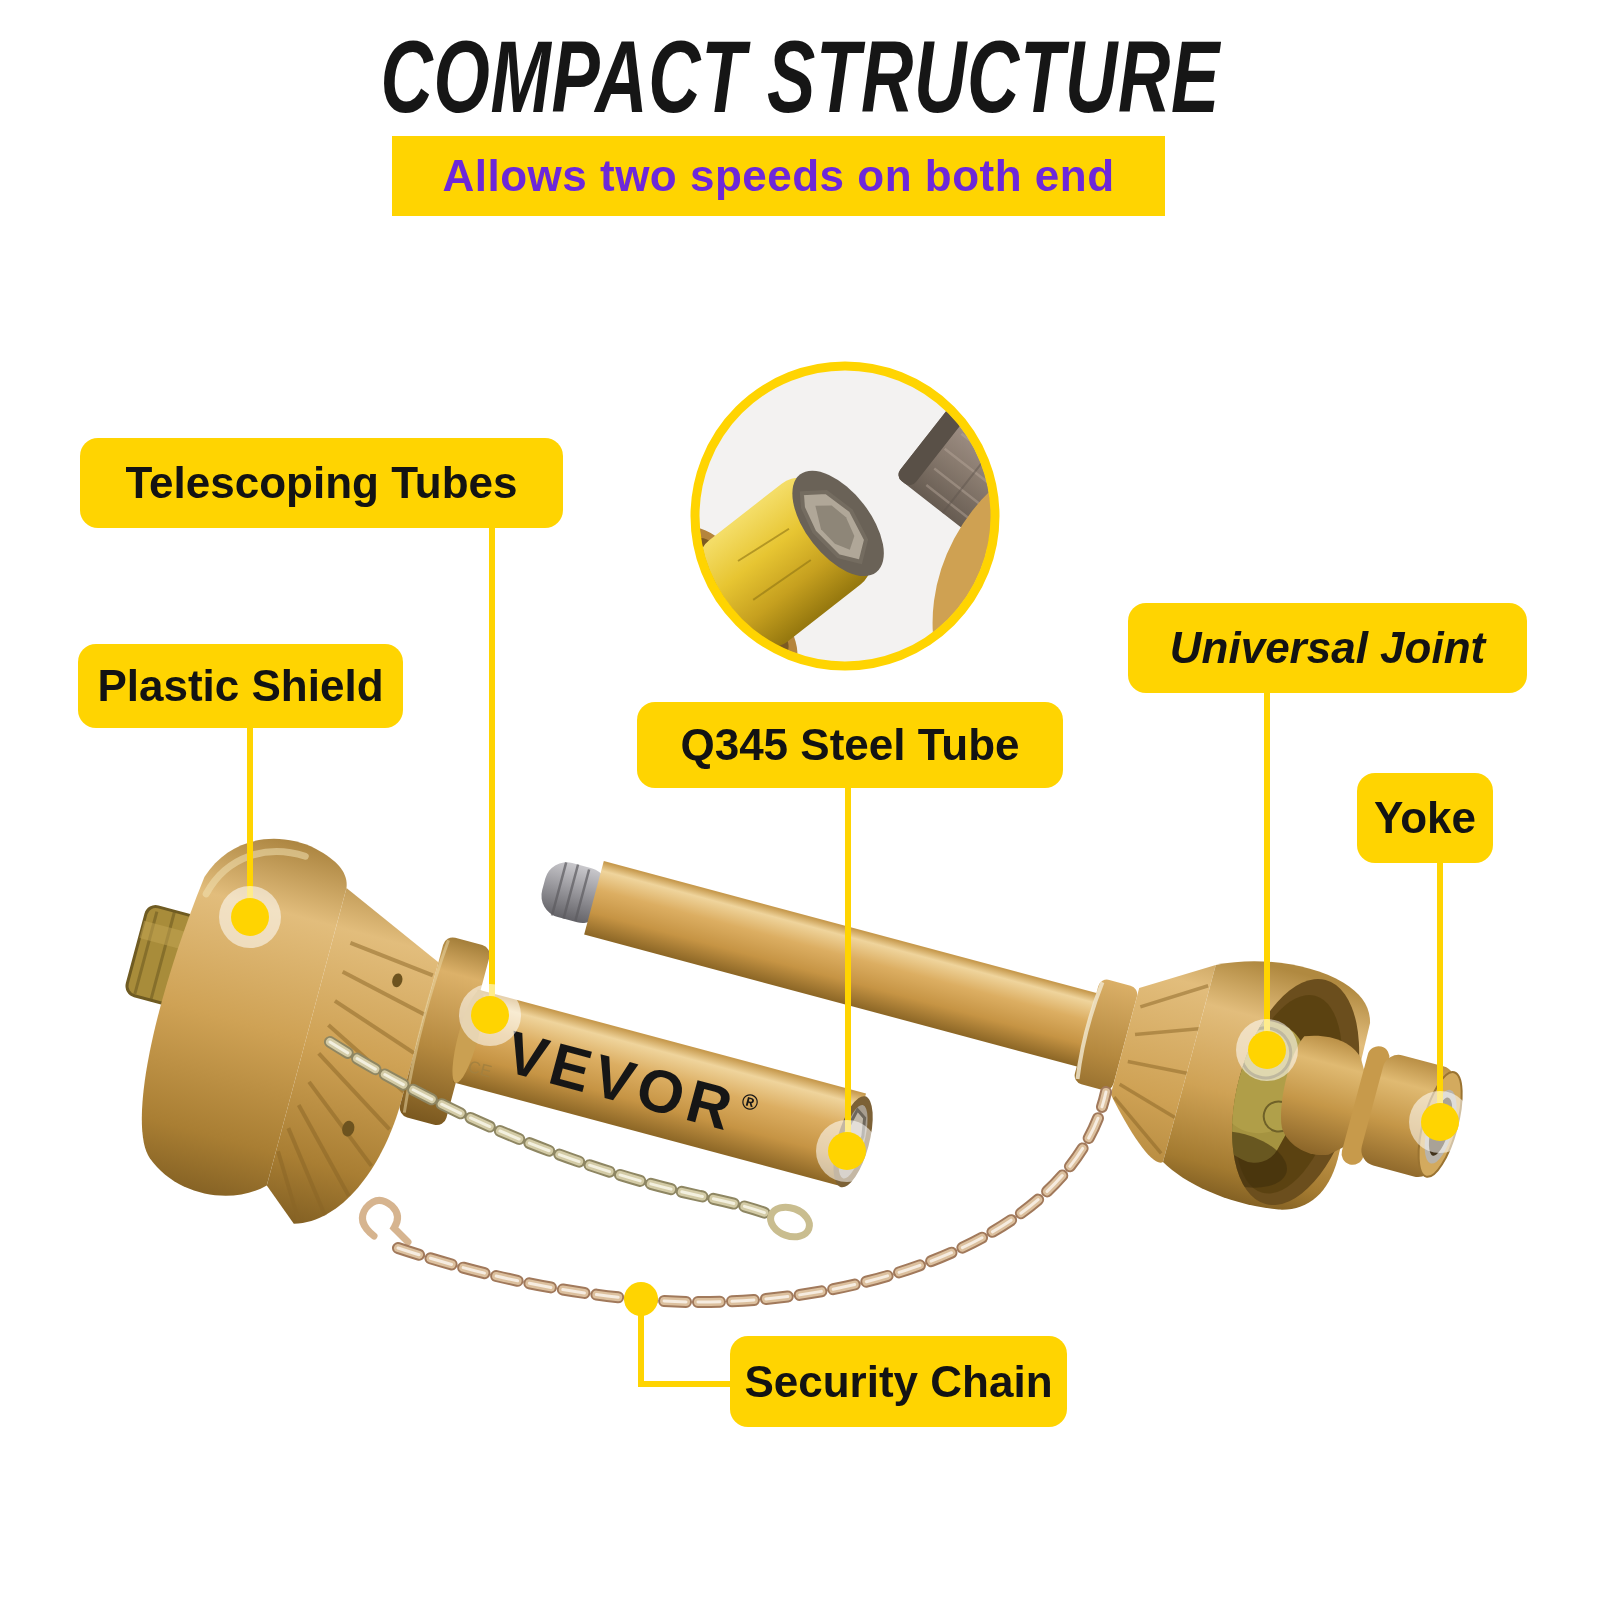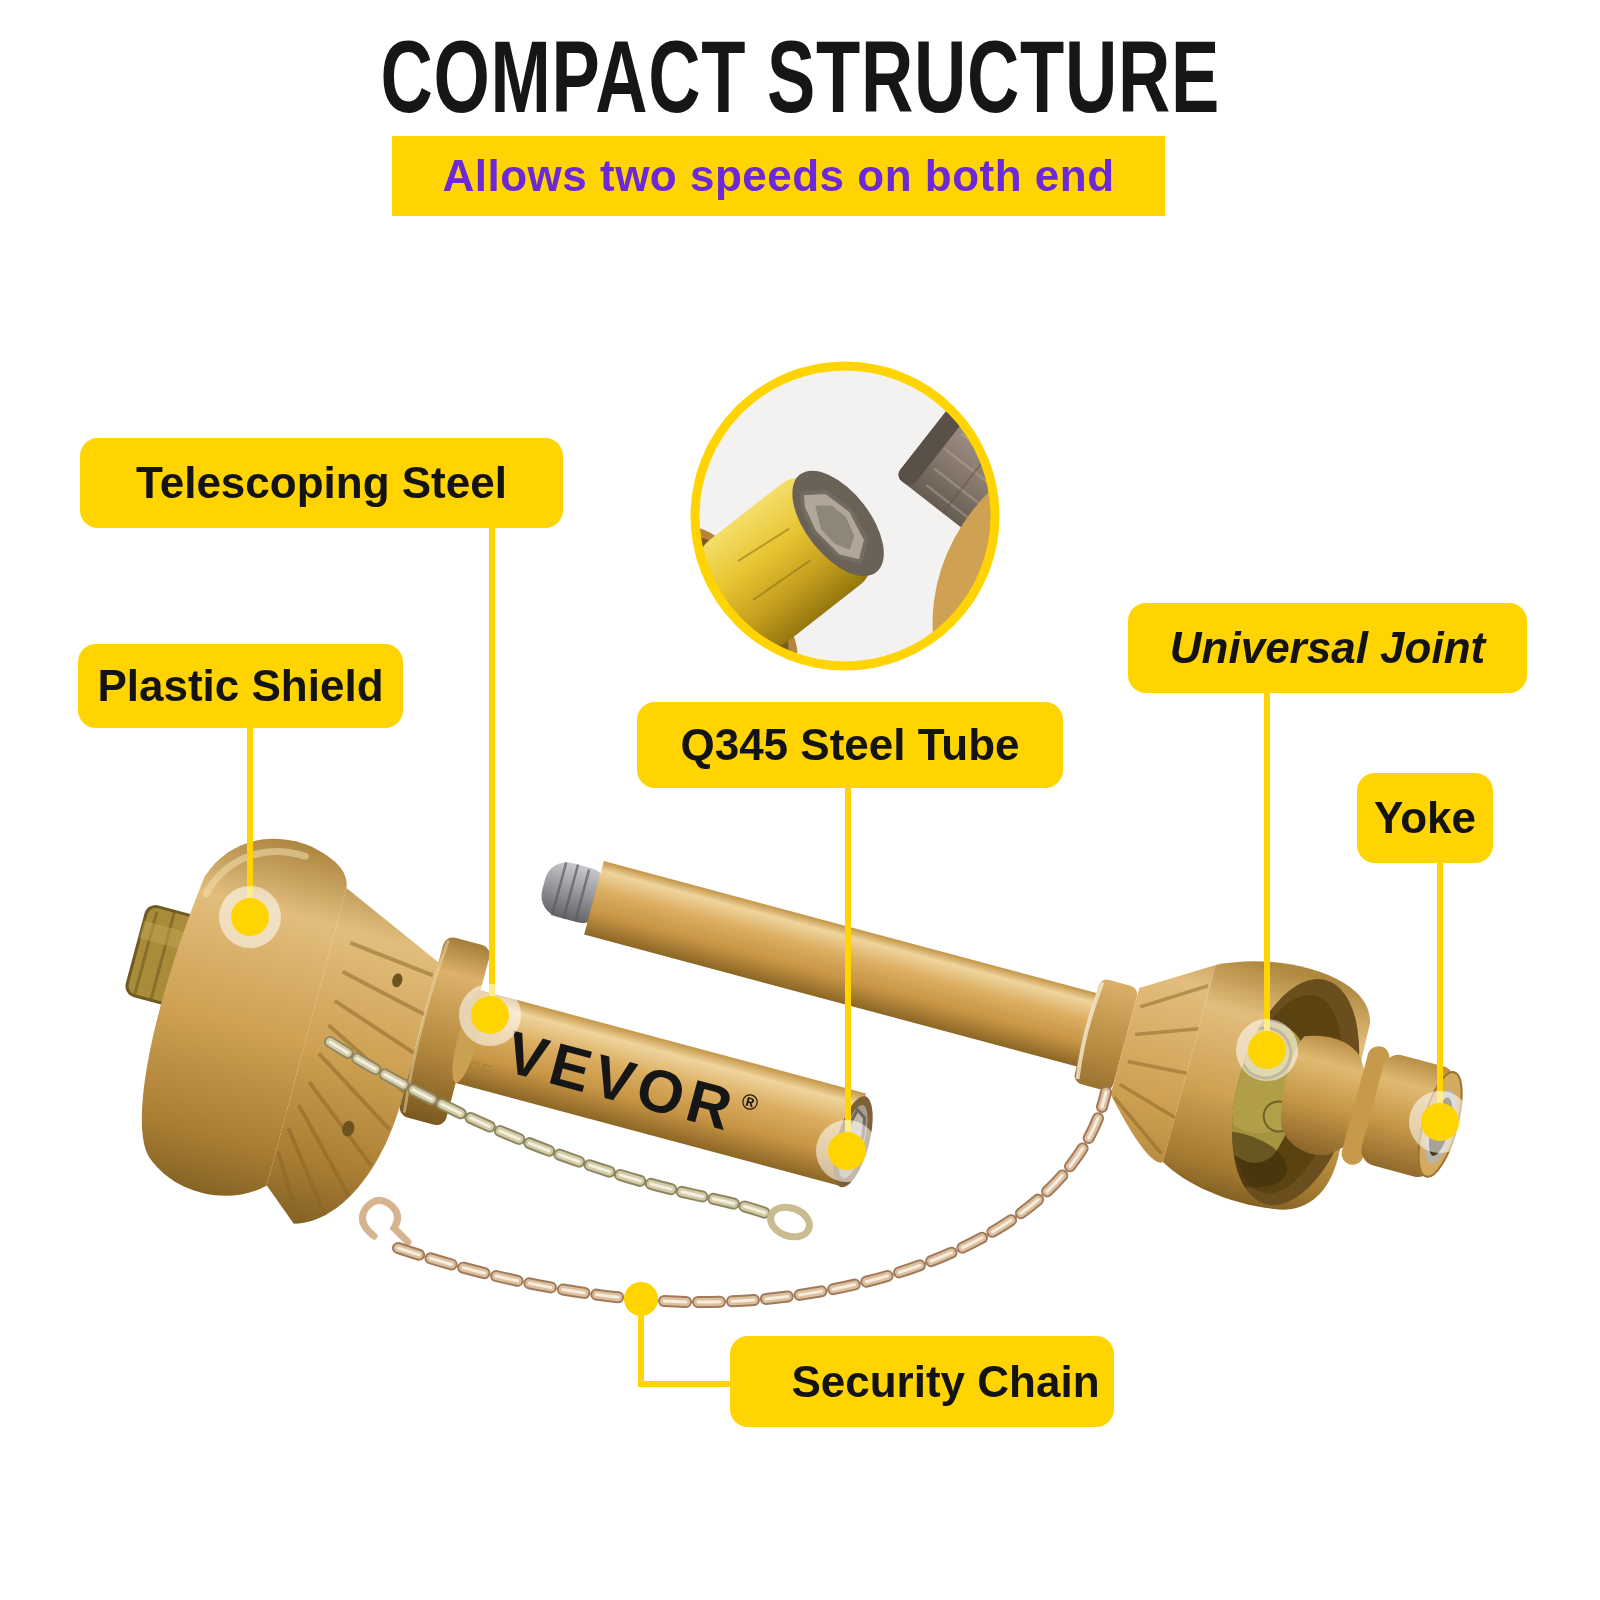--- a/index.html
+++ b/index.html
@@ -1,41 +1,41 @@
 <!DOCTYPE html>
 <html><head>
 <meta charset="utf-8">
 <style>
   html,body{margin:0;padding:0;background:#ffffff;}
   .canvas{
     position:relative;width:1600px;height:1600px;background:#ffffff;overflow:hidden;
     font-family:"Liberation Sans",sans-serif;
   }
-  .title-row{position:absolute;left:0;top:26px;width:1600px;text-align:center;z-index:3;}
+  .title-row{position:absolute;left:0;top:26px;width:1600px;text-align:center;z-index:3;font-style:italic;}
   .main-title{
     display:inline-block;font-size:102px;line-height:1.0;font-weight:bold;color:#161616;
     transform:scaleX(0.71);transform-origin:50% 50%;letter-spacing:1px;white-space:nowrap;
   }
   .banner{
     position:absolute;left:392px;top:136px;width:773px;height:80px;background:#FFD401;
     display:flex;align-items:center;justify-content:center;z-index:3;
   }
   .banner span{font-size:44px;font-weight:bold;color:#6d28d9;letter-spacing:0.5px;}
   .art{position:absolute;left:0;top:0;z-index:1;}
   .callout{
     position:absolute;background:#FFD401;border-radius:18px;display:flex;align-items:center;
     justify-content:center;z-index:2;
   }
   .callout span{font-size:44px;font-weight:bold;color:#131313;white-space:nowrap;}
   #c-0{left:80px;top:438px;width:483px;height:90px;}
   #c-1{left:78px;top:644px;width:325px;height:84px;}
   #c-2{left:637px;top:702px;width:426px;height:86px;}
   #c-3{left:1128px;top:603px;width:399px;height:90px;font-style:italic;}
   #c-4{left:1357px;top:773px;width:136px;height:90px;}
-  #c-5{left:730px;top:1336px;width:337px;height:91px;padding-left:47px;}
+  #c-5{left:730px;top:1336px;width:337px;height:91px;}
 </style>
 </head>
 <body>
 
 <div class="canvas">
 
   <div class="title-row">
     <span class="main-title">COMPACT STRUCTURE</span>
   </div>
 
@@ -251,21 +251,21 @@
       <circle cx="847" cy="1151" r="19" fill="#FFD401"></circle>
       <circle cx="1267" cy="1050" r="31" fill="#ffffff" opacity="0.55"></circle>
       <circle cx="1267" cy="1050" r="19" fill="#FFD401"></circle>
       <circle cx="1440" cy="1122" r="31" fill="#ffffff" opacity="0.55"></circle>
       <circle cx="1440" cy="1122" r="19" fill="#FFD401"></circle>
       <circle cx="641" cy="1299" r="17" fill="#FFD401"></circle>
     </g>
   </svg>
 
   <div class="callout" id="c-0">
-    <span>Telescoping Steel</span>
+    <span>Telescoping Tubes</span>
   </div>
   <div class="callout" id="c-1">
     <span>Plastic Shield</span>
   </div>
   <div class="callout" id="c-2">
     <span>Q345 Steel Tube</span>
   </div>
   <div class="callout" id="c-3">
     <span>Universal Joint</span>
   </div>

